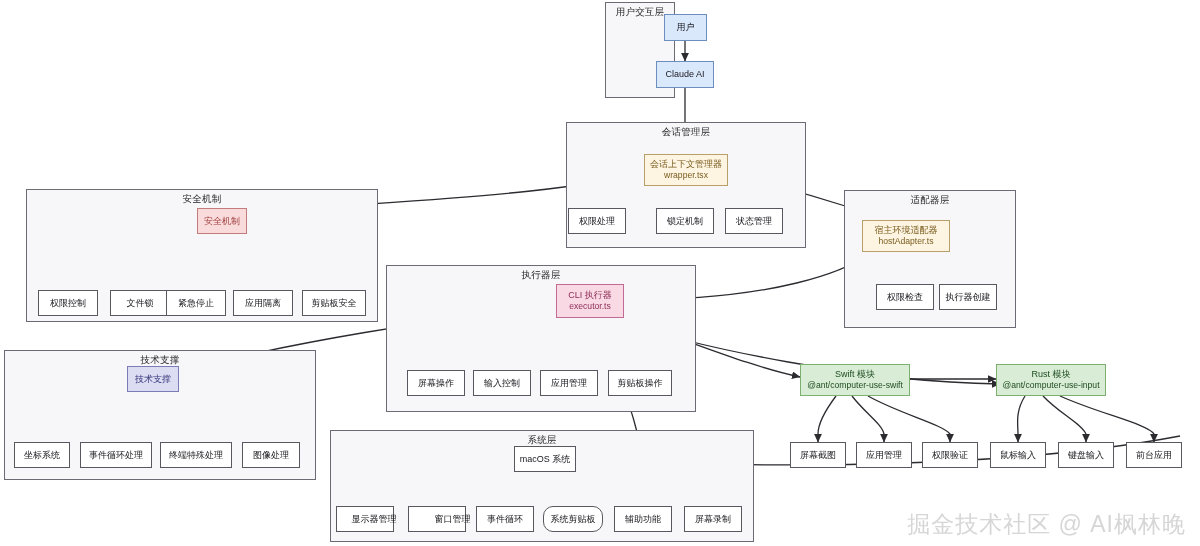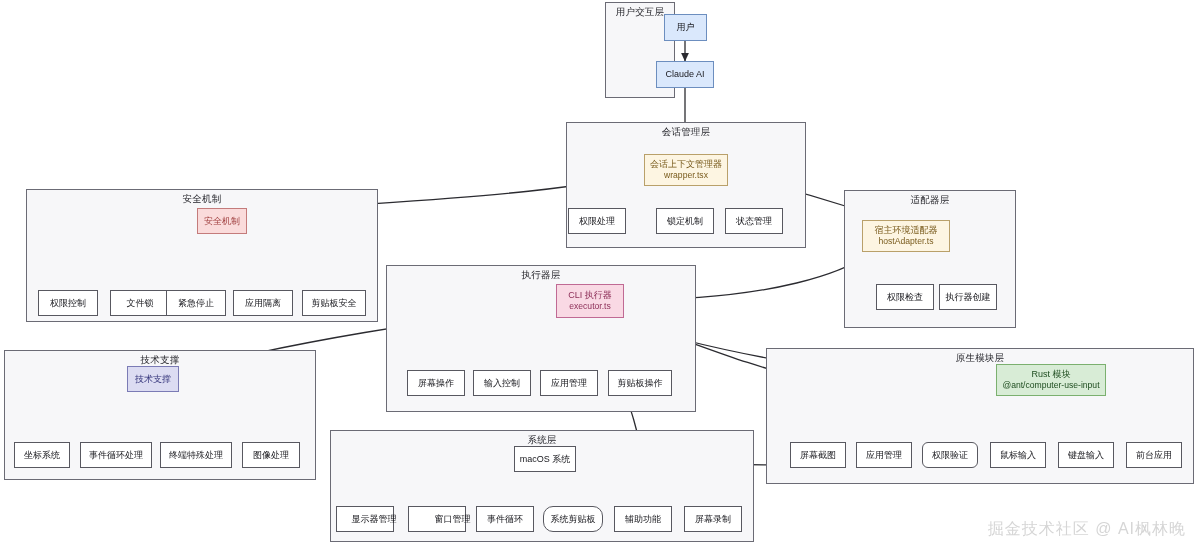--- a/index.html
+++ b/index.html
@@ -61,21 +61,21 @@
   .n-cream  { background:#fdf5e2; border-color:#b9a06a; color:#7a5c1e;margin-top:16px; }
   .n-pink   { background:#f9d9e4; border-color:#c06a94; color:#8d2f58; }
   .n-pinkred{ background:#fadbdb; border-color:#c47b7b; color:#a14141; }
   .n-purple { background:#dcdcf2; border-color:#7b7bb5; color:#33337a; }
   .n-green  { background:#d8ecd6; border-color:#7bb06f; color:#1f4d20; }
   .n-plain  { background:#ffffff; border-color:#585860; }
   .watermark {
     position: absolute;
     right: 14px;
     bottom: 6px;
-    font-size: 16px;
+    font-size: 23px;
     color: #d6d6d6;
     letter-spacing: 1px;
     white-space: nowrap;
     user-select: none;
   }
 </style>
 </head>
 <body>
 
 <div id="canvas">
@@ -244,34 +244,35 @@
   <div class="node n-plain" style="left:80px; top:442px; width:72px; height:26px;">
     <span>事件循环处理</span>
   </div>
   <div class="node n-plain" style="left:160px; top:442px; width:72px; height:26px;">
     <span>终端特殊处理</span>
   </div>
   <div class="node n-plain" style="left:242px; top:442px; width:58px; height:26px;text-align:right;">
     <span>图像处理</span>
   </div>
 
-  <div class="layer" style="left:766px; top:348px; width:428px; height:136px;">
-    <div class="layer-title">原生模块层</div>
+  <div class="node n-green" style="left:800px; top:364px; width:110px; height:32px;">
+    <span>Swift 模块</span>
+    <span class="sub">@ant/computer-use-swift</span>
   </div>
   <div class="node n-green" style="left:996px; top:364px; width:110px; height:32px;">
     <span>Rust 模块</span>
     <span class="sub">@ant/computer-use-input</span>
   </div>
   <div class="node n-plain" style="left:790px; top:442px; width:56px; height:26px;">
     <span>屏幕截图</span>
   </div>
   <div class="node n-plain" style="left:856px; top:442px; width:56px; height:26px;">
     <span>应用管理</span>
   </div>
-  <div class="node n-plain" style="left:922px; top:442px; width:56px; height:26px;border-radius:6px;">
+  <div class="node n-plain" style="left:922px; top:442px; width:56px; height:26px;">
     <span>权限验证</span>
   </div>
   <div class="node n-plain" style="left:990px; top:442px; width:56px; height:26px;">
     <span>鼠标输入</span>
   </div>
   <div class="node n-plain" style="left:1058px; top:442px; width:56px; height:26px;">
     <span>键盘输入</span>
   </div>
   <div class="node n-plain" style="left:1126px; top:442px; width:56px; height:26px;">
     <span>前台应用</span>

